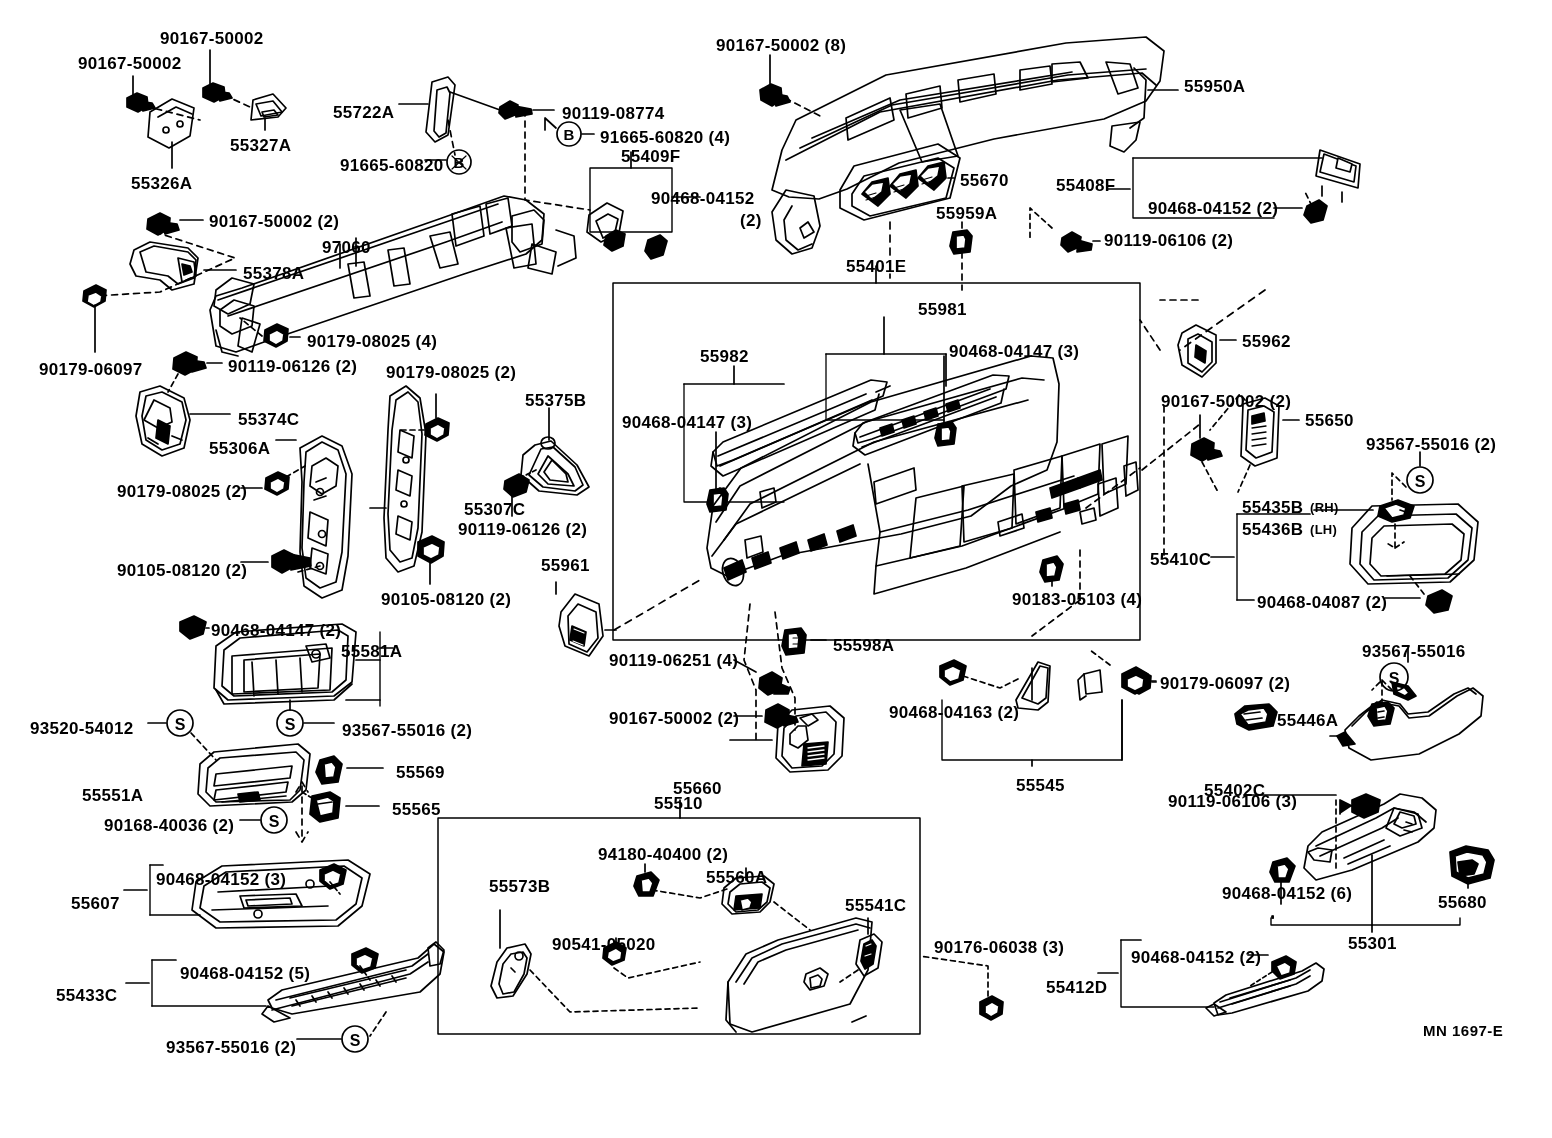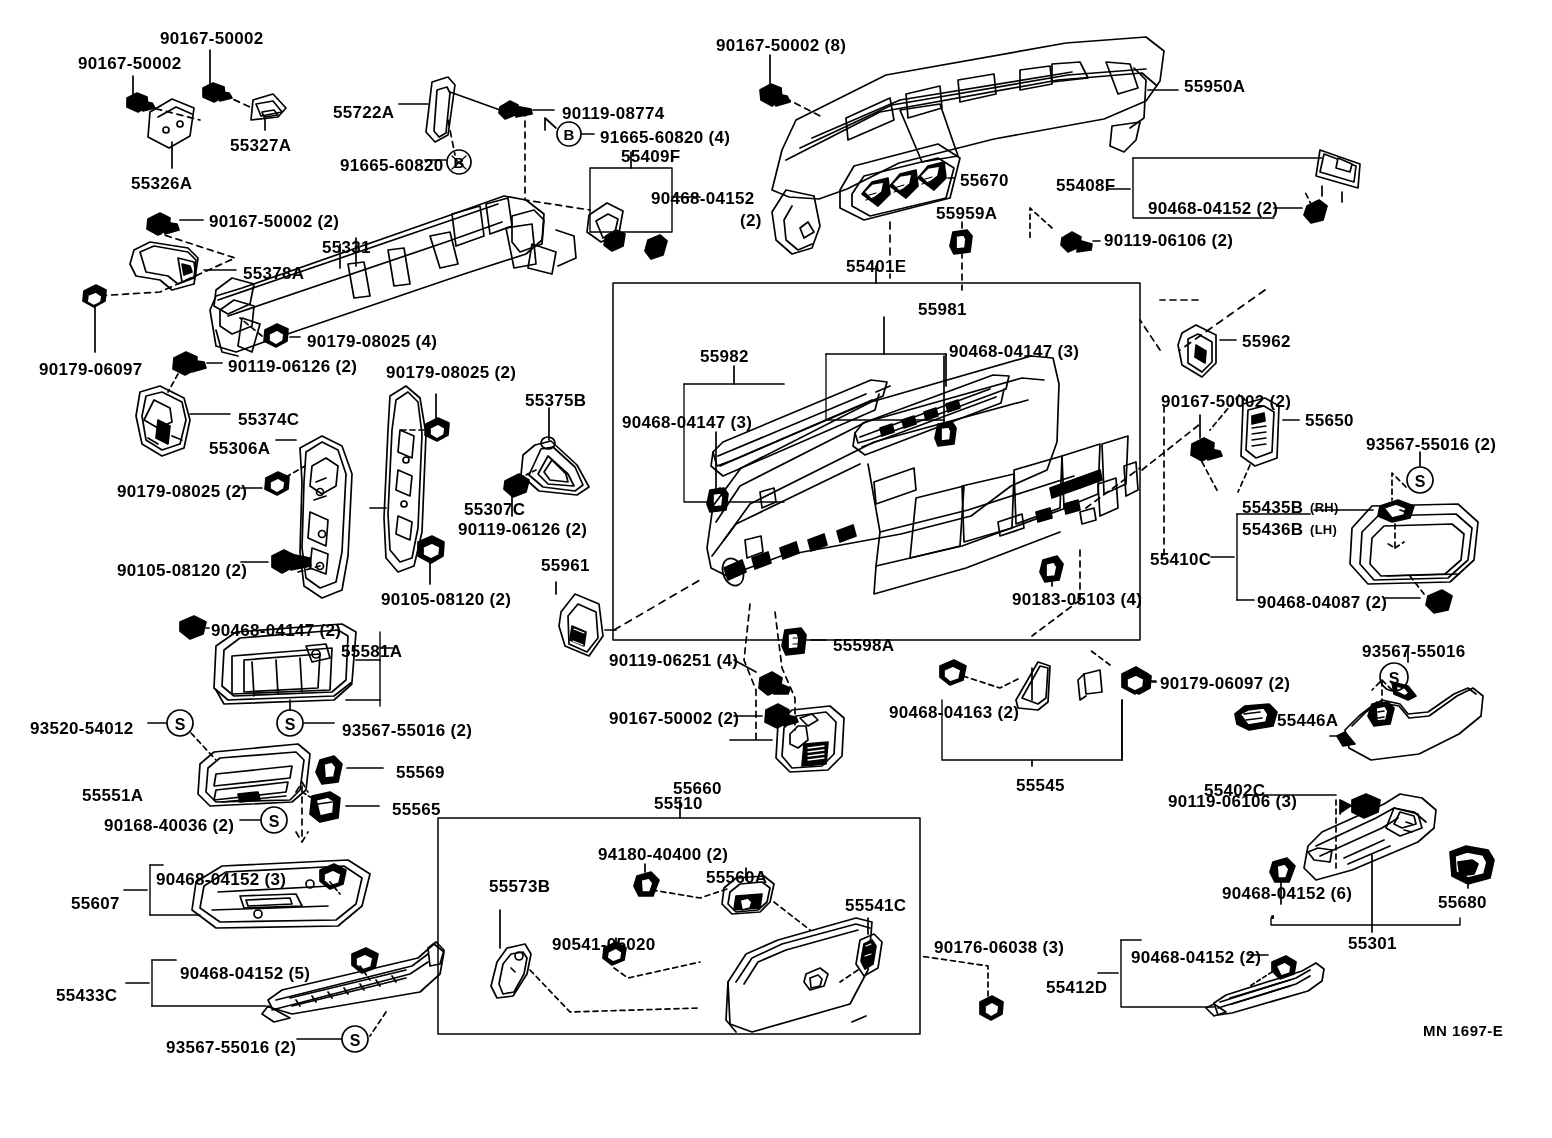--- a/index.html
+++ b/index.html
@@ -775,21 +775,21 @@
       <div class="lbl" style="left: 1362px; top: 643px;">93567-55016</div>
       <div class="lbl" style="left: 1277px; top: 712px;">55446A</div>
       <div class="lbl" style="left: 1204px; top: 734px; margin-top: 48px;">55402C</div>
       <div class="lbl" style="left: 1168px; top: 793px;">90119-06106 (3)</div>
       <div class="lbl" style="left: 1222px; top: 885px;">90468-04152 (6)</div>
       <div class="lbl" style="left: 1438px; top: 894px;">55680</div>
       <div class="lbl" style="left: 1348px; top: 935px;">55301</div>
       <div class="lbl" style="left: 1131px; top: 949px;">90468-04152 (2)</div>
       <div class="lbl" style="left: 1046px; top: 979px;">55412D</div>
       <div class="lbl" style="left: 209px; top: 213px;">90167-50002 (2)</div>
-      <div class="lbl" style="left: 322px; top: 239px;">55331</div>
+      <div class="lbl" style="left: 322px; top: 239px;">97060</div>
       <div class="lbl" style="left: 243px; top: 265px;">55378A</div>
       <div class="lbl" style="left: 307px; top: 333px;">90179-08025 (4)</div>
       <div class="lbl" style="left: 228px; top: 358px;">90119-06126 (2)</div>
       <div class="lbl" style="left: 39px; top: 361px;">90179-06097</div>
       <div class="lbl" style="left: 386px; top: 364px;">90179-08025 (2)</div>
       <div class="lbl" style="left: 525px; top: 392px;">55375B</div>
       <div class="lbl" style="left: 238px; top: 411px;">55374C</div>
       <div class="lbl" style="left: 209px; top: 440px;">55306A</div>
       <div class="lbl" style="left: 117px; top: 483px;">90179-08025 (2)</div>
       <div class="lbl" style="left: 433px; top: 501px; margin-left: 31px;">55307C</div>

